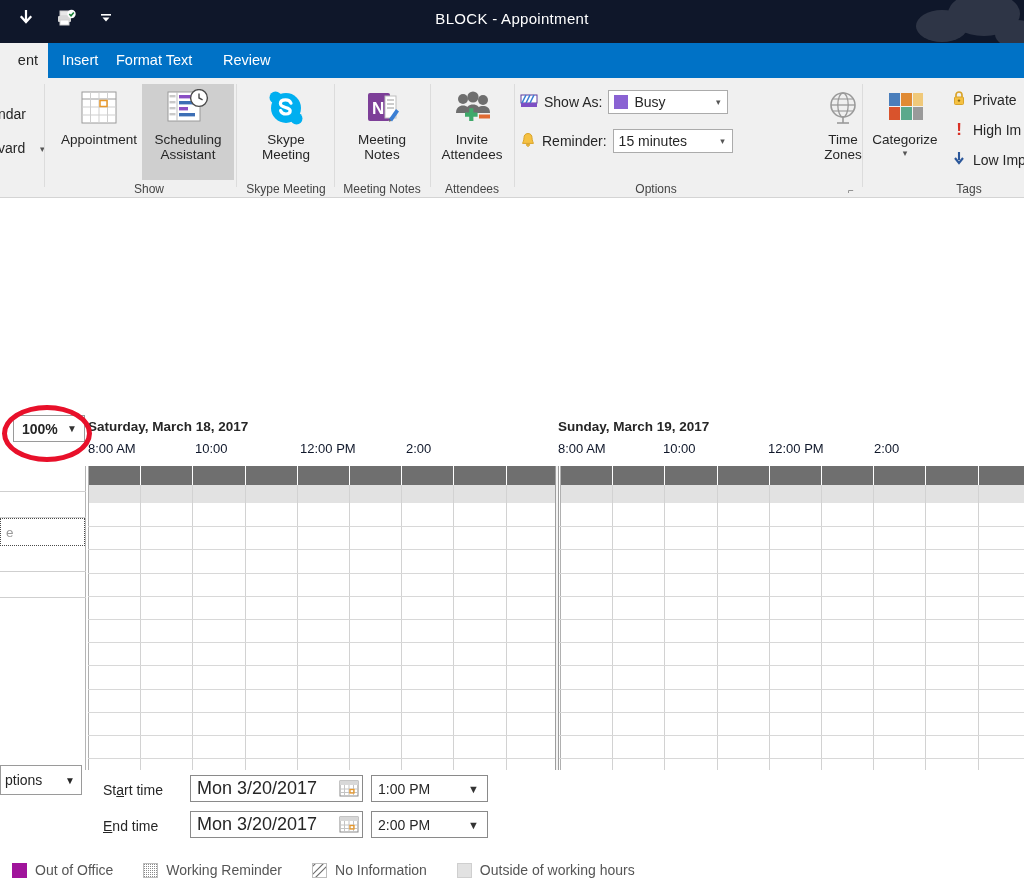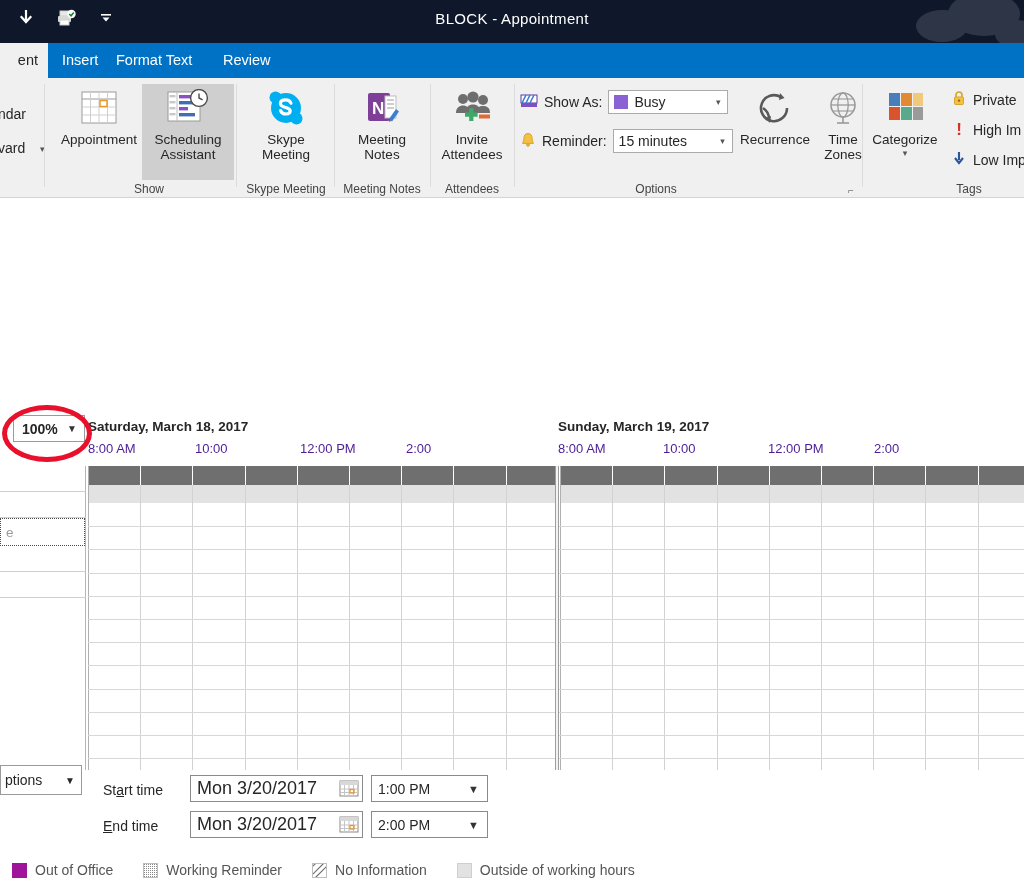--- a/index.html
+++ b/index.html
@@ -95,21 +95,21 @@
   .attrow { position:absolute; left:0; width:86px; border-bottom:1px solid #cfcfcf; }
   .attsel {
     position:absolute; left:0; top:52px; width:85px; height:28px;
     border:1px dotted #4a4a4a; background:#fff;
     display:flex; align-items:center; padding-left:5px; font-size:13.5px; color:#9a9a9a;
   }
 
   
   .grid { position:absolute; left:86px; top:220px; width:938px; height:524px; overflow:hidden; }
   .daytitle { position:absolute; top:0; font-size:13.5px; font-weight:bold; color:#262626; white-space:nowrap; }
-  .ticklbl { position:absolute; top:22px; font-size:13px; color:#4c1d95; white-space:nowrap; }
+  .ticklbl { position:absolute; top:22px; font-size:13px; color:#0f172a; white-space:nowrap; }
   .darkbar { position:absolute; top:47px; height:19px; background:#6f6f6f; }
   .lightbar { position:absolute; top:66px; height:18px; background:#e2e2e2; }
   .vline { position:absolute; top:47px; width:1px; height:477px; background:#d2d2d2; }
   .vline.hdr { background:#ffffff; height:19px; top:47px; }
   .hline { position:absolute; height:1px; background:#d8d8d8; }
   .daysplit { position:absolute; top:47px; width:4px; height:477px; background:#f3f3f3; border-left:1px solid #9d9d9d; border-right:1px solid #9d9d9d; }
 
   
   .bottom { position:absolute; left:0; top:770px; width:1024px; height:123px; background:#fff; }
   .optbtn {
@@ -318,31 +318,20 @@
           <path d="M6.4 12.4 C6.4 13.6 7.1 14.3 8 14.3 C8.9 14.3 9.6 13.6 9.6 12.4 Z" fill="#f5c142" stroke="#d9a42b"></path>
         </svg>
       </span>
       <span>Reminder:</span>
       <div class="combo" style="width:120px;">
         <span class="cval">15 minutes</span>
         <span class="carr">▾</span>
       </div>
     </div>
 
-    <div class="bigbtn" style="left:218px;top:6px;width:82px;">
-      <div class="ico">
-        <svg width="40" height="38" viewBox="0 0 40 38">
-          <path d="M32 19 A13 13 0 1 1 26 8.2" stroke="#595959" stroke-width="2.6" fill="none"></path>
-          <path d="M8 19 A13 13 0 0 1 14 29.8" stroke="#595959" stroke-width="2.6" fill="none"></path>
-          <path d="M25 4 L29.5 9 L24 11 Z" fill="#595959"></path>
-          <path d="M15 34 L10.5 29 L16 27 Z" fill="#595959"></path>
-        </svg>
-      </div>
-      <div class="lbl">Recurrence</div>
-    </div>
 
     <div class="bigbtn" style="left:298px;top:6px;width:58px;">
       <div class="ico">
         <svg width="38" height="38" viewBox="0 0 38 38">
           <circle cx="19" cy="16" r="12" fill="none" stroke="#9a9a9a" stroke-width="1.6"></circle>
           <ellipse cx="19" cy="16" rx="5.2" ry="12" fill="none" stroke="#9a9a9a" stroke-width="1.3"></ellipse>
           <line x1="7" y1="16" x2="31" y2="16" stroke="#9a9a9a" stroke-width="1.3"></line>
           <line x1="9" y1="10" x2="29" y2="10" stroke="#9a9a9a" stroke-width="1.1"></line>
           <line x1="9" y1="22" x2="29" y2="22" stroke="#9a9a9a" stroke-width="1.1"></line>
           <line x1="19" y1="28" x2="19" y2="34" stroke="#9a9a9a" stroke-width="1.6"></line>

